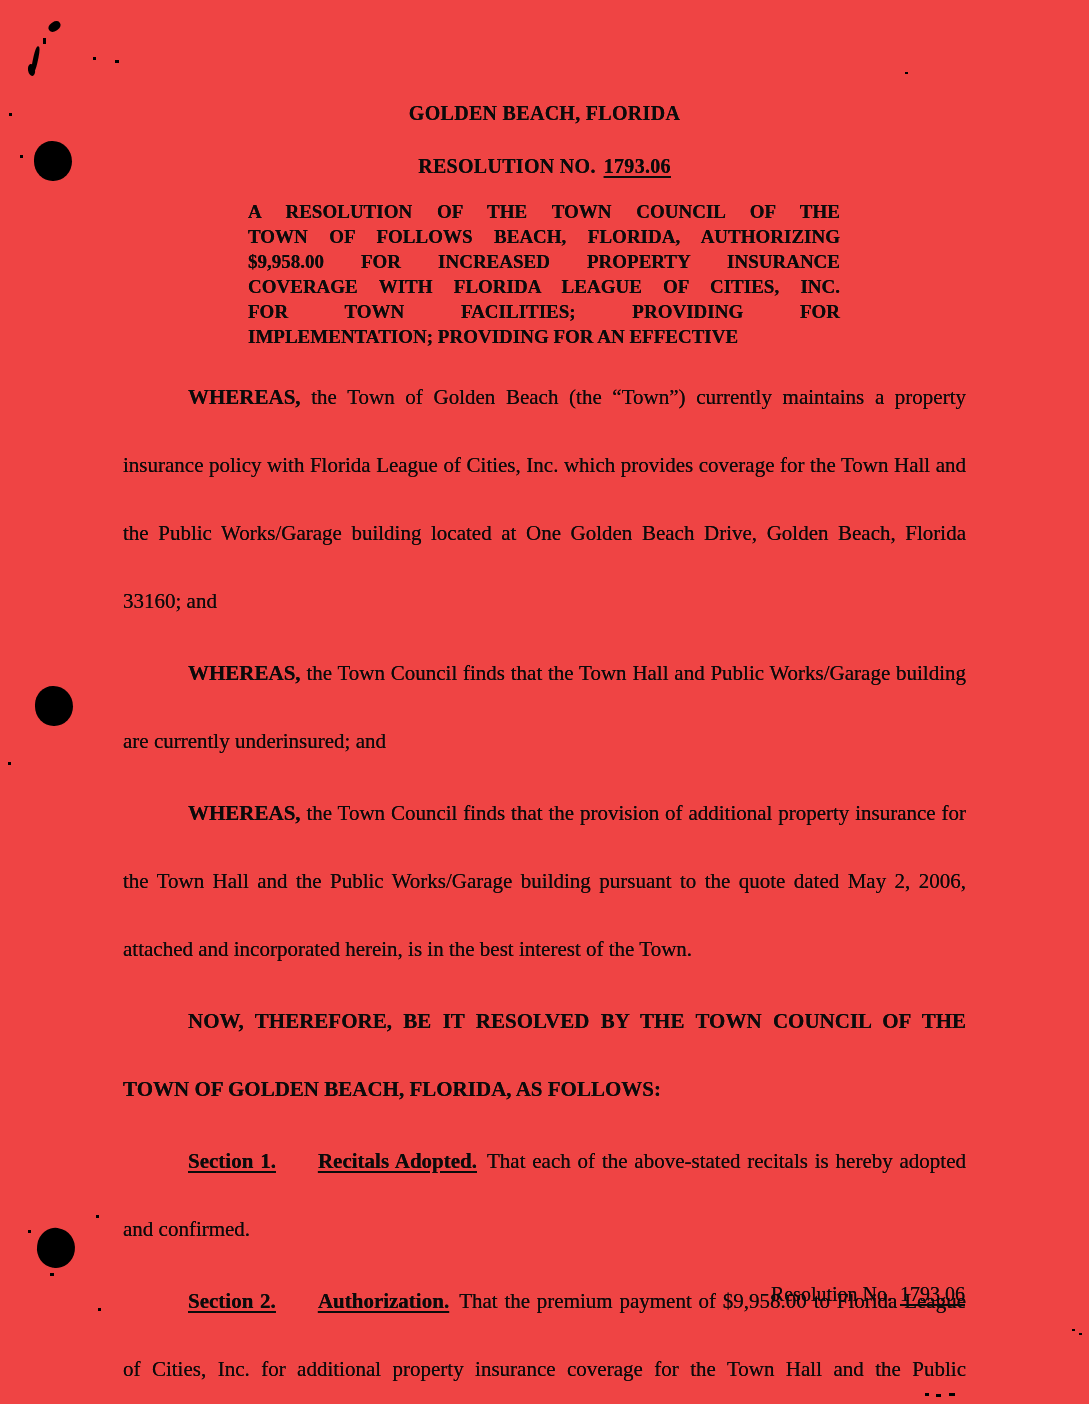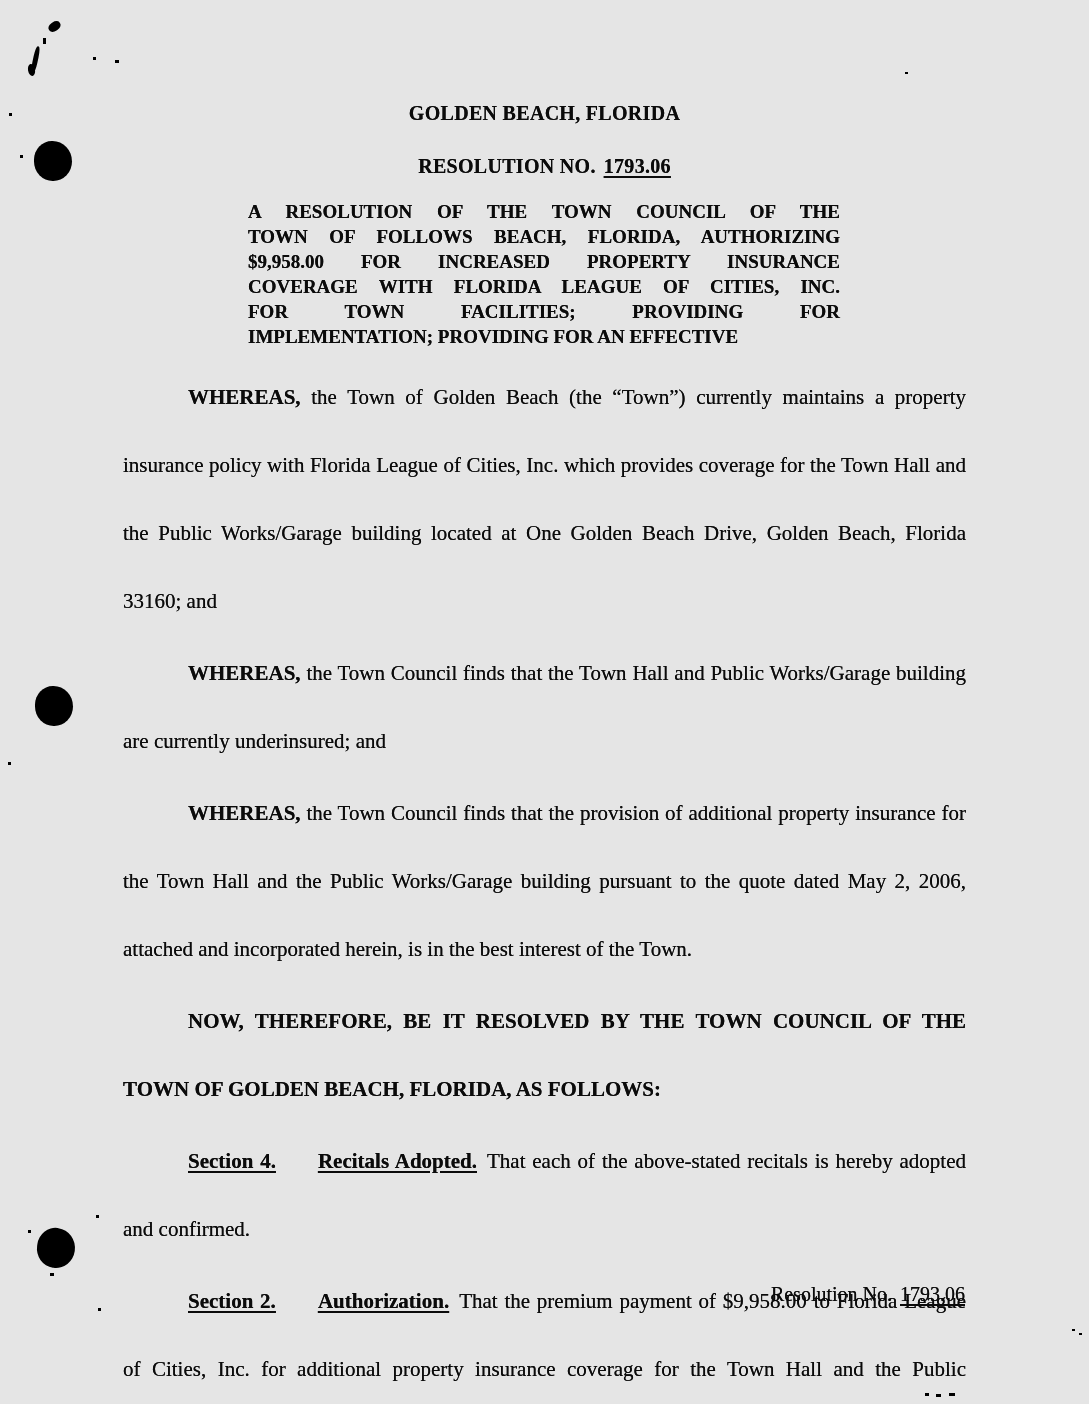--- a/index.html
+++ b/index.html
@@ -5,21 +5,21 @@
   * { box-sizing: border-box; }
   html, body { margin: 0; padding: 0; }
   body {
     width: 1089px; height: 1404px;
     background: #ffffff;
     font-family: "Liberation Serif", serif;
   }
   .page {
     position: relative;
     width: 1089px; height: 1404px;
-    background: #e5e5e5;
+    background: #ef4444;
     color: #0b0b0b;
     overflow: hidden;
     text-shadow: 0 0 0.6px rgba(0,0,0,0.8);
   }
   .content {
     position: absolute;
     left: 123px; top: 102px;
     width: 843px;
   }
   .doc-title {
@@ -147,21 +147,21 @@
     </div>
 
     <p class="body-para first-para"><span class="b">WHEREAS,</span><span> the Town of Golden Beach (the “Town”) currently maintains a property insurance policy with Florida League of Cities, Inc. which provides coverage for the Town Hall and the Public Works/Garage building located at One Golden Beach Drive, Golden Beach, Florida 33160; and</span></p>
 
     <p class="body-para"><span class="b">WHEREAS,</span><span> the Town Council finds that the Town Hall and Public Works/Garage building are currently underinsured; and</span></p>
 
     <p class="body-para"><span class="b">WHEREAS,</span><span> the Town Council finds that the provision of additional property insurance for the Town Hall and the Public Works/Garage building pursuant to the quote dated May 2, 2006, attached and incorporated herein, is in the best interest of the Town.</span></p>
 
     <p class="body-para b">NOW, THEREFORE, BE IT RESOLVED BY THE TOWN COUNCIL OF THE TOWN OF GOLDEN BEACH, FLORIDA, AS FOLLOWS:</p>
 
-    <p class="body-para"><span class="sec-num b u">Section 4.</span><span class="b u">Recitals Adopted.</span><span class="sec-text">That each of the above-stated recitals is hereby adopted and confirmed.</span></p>
+    <p class="body-para"><span class="sec-num b u">Section 1.</span><span class="b u">Recitals Adopted.</span><span class="sec-text">That each of the above-stated recitals is hereby adopted and confirmed.</span></p>
 
     <p class="body-para"><span class="sec-num b u">Section 2.</span><span class="b u">Authorization.</span><span class="sec-text">That the premium payment of $9,958.00 to Florida League of Cities, Inc. for additional property insurance coverage for the Town Hall and the Public Works/Garage building, in accordance with the quote dated May 2, 2006, attached hereto and incorporated herein, is hereby authorized and approved.</span></p>
 
   </div>
 
   <div class="footer-line">
     <span>Resolution No.</span><span class="u num-gap">1793.06</span>
   </div>
 
 </div>

